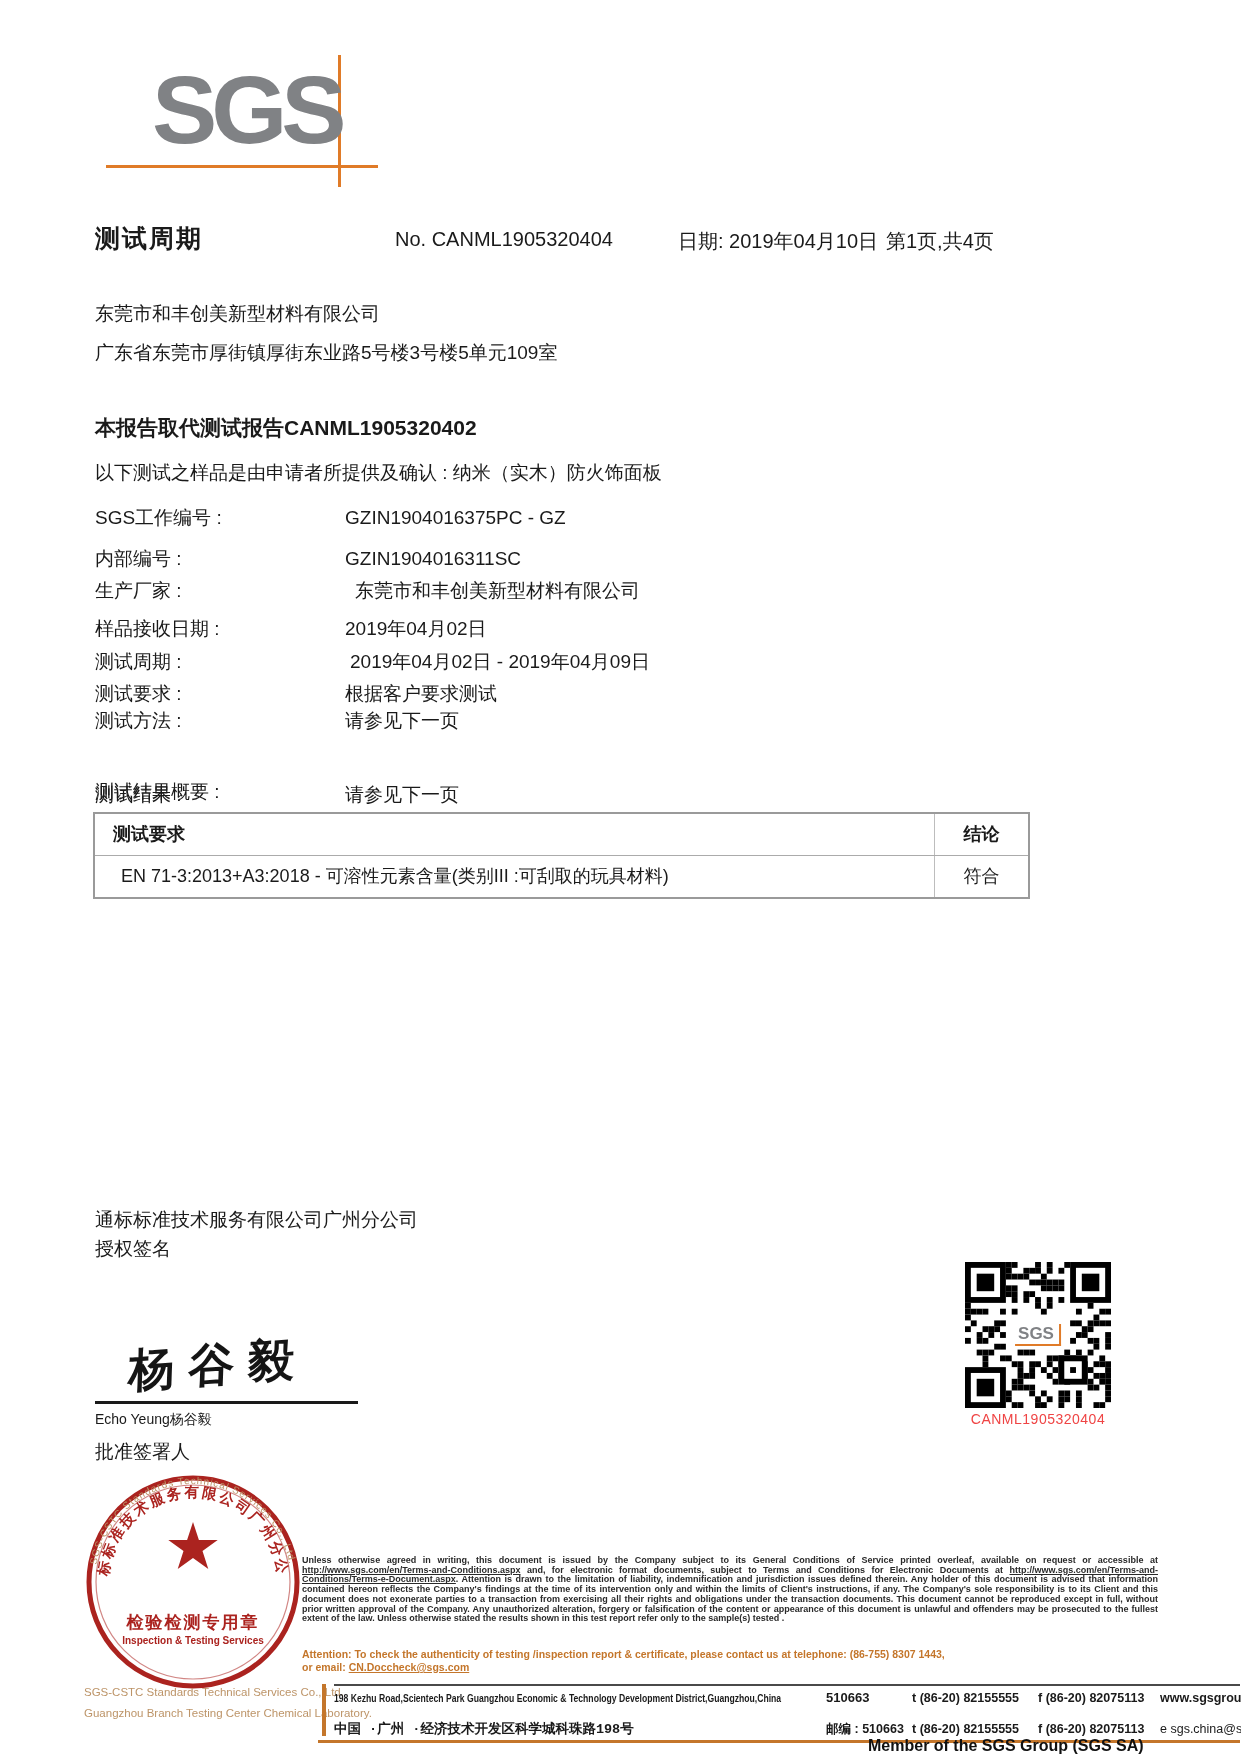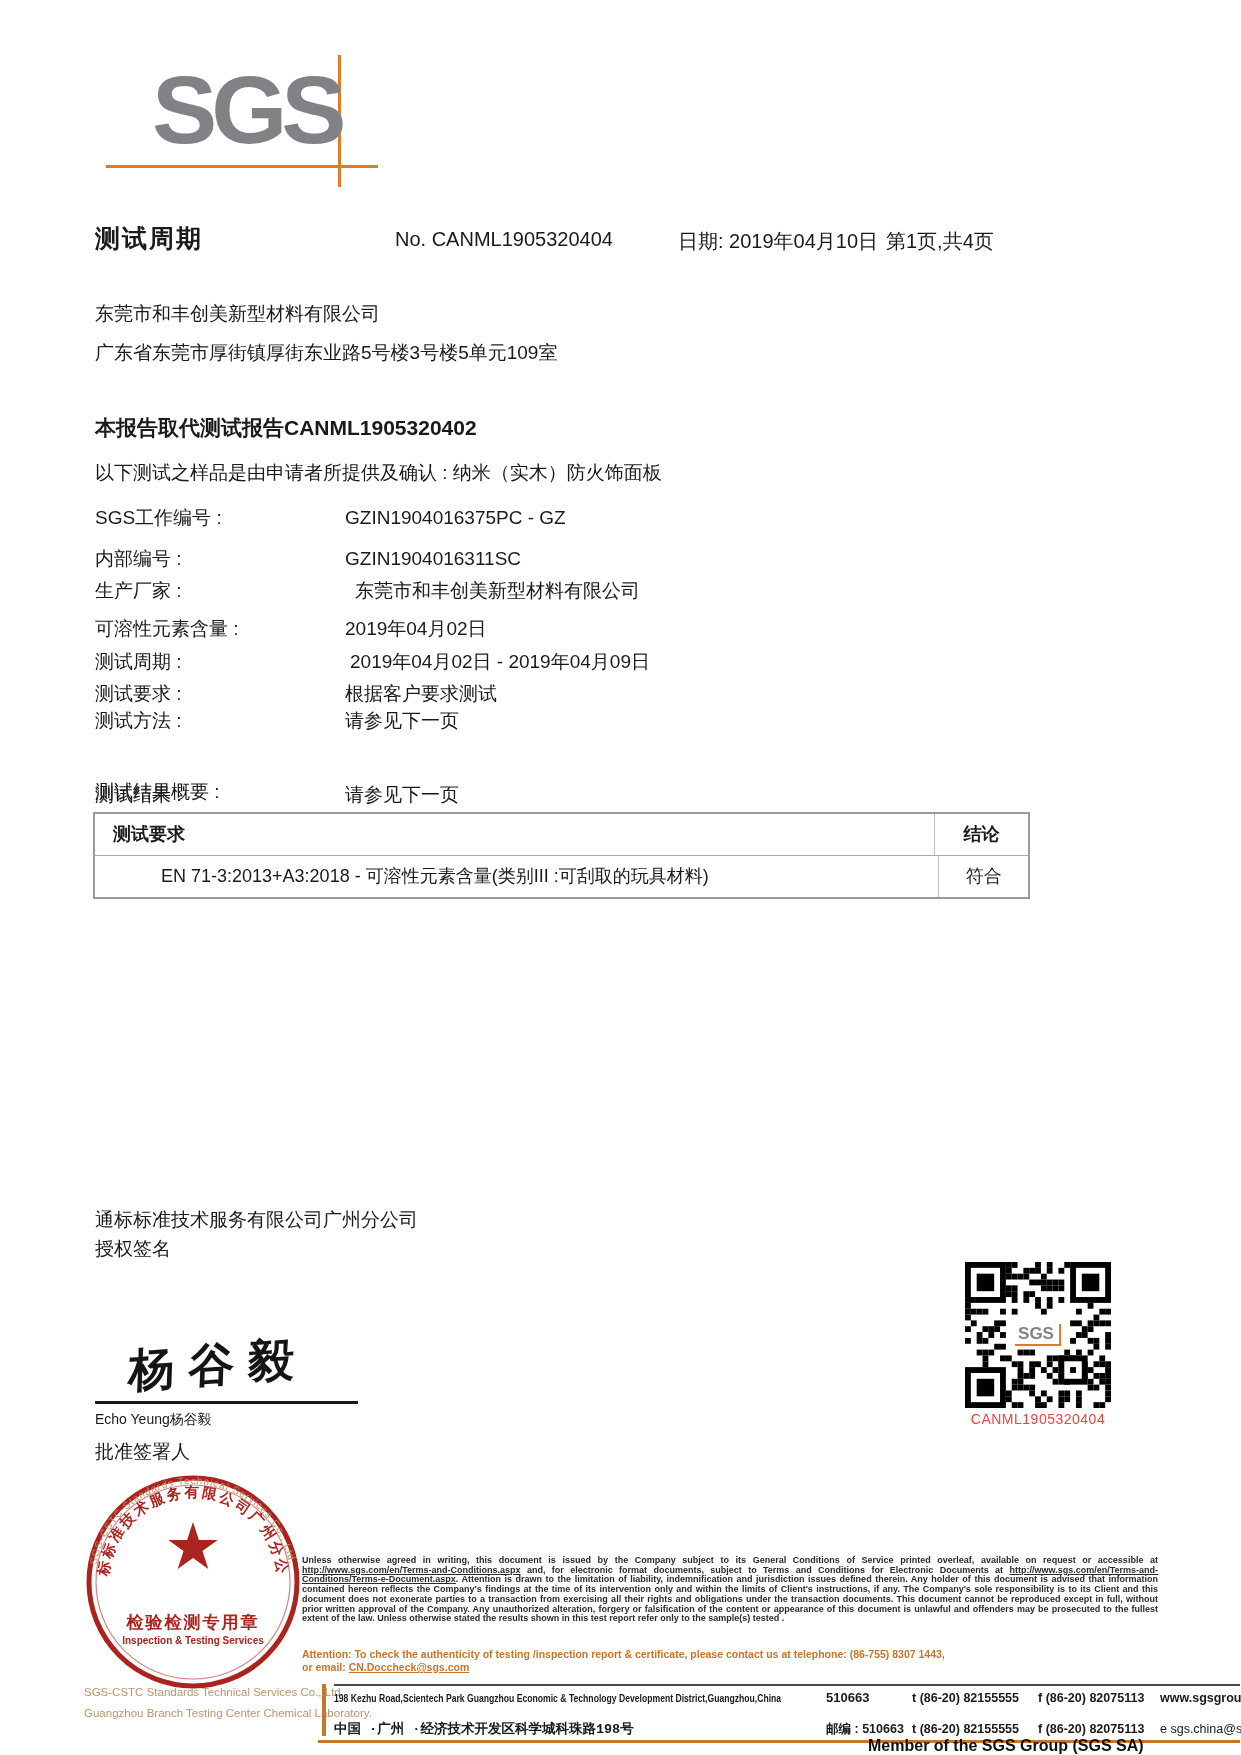--- a/index.html
+++ b/index.html
@@ -41,21 +41,21 @@
   .summary-heading { left:95px; top:779px; font-size:19px; }
 
   
   .tbl { left:93px; top:812px; width:937px; border:2px solid #9a9a9a; background:#fff; }
   .tbl-row { display:flex; }
   .tbl-row.head { border-bottom:1px solid #ababab; }
   .cell { font-size:18px; line-height:41px; height:41px; overflow:hidden; white-space:nowrap; }
   .c1 { width:842px; padding-left:18px; border-right:1px solid #bdbdbd; }
   .c2 { width:93px; text-align:center; }
   .tbl .head .cell { font-weight:bold; }
-  .tbl-row.data .c1 { padding-left:26px;margin-left:40px; }
+  .tbl-row.data .c1 { padding-left:26px; }
 
   
   .signoff-company { left:95px; top:1207px; font-size:19px; }
   .signoff-auth { left:95px; top:1236px; font-size:19px; }
   .sig-script { left:118px; top:1330px; width:280px; height:78px; }
   .sig-script svg { width:100%; height:100%; }
   .sig-line { left:95px; top:1401px; width:263px; height:3px; background:#1a1a1a; }
   .signer-name { left:95px; top:1411px; font-size:14px; }
   .signer-title { left:95px; top:1439px; font-size:19px; }
 
@@ -127,21 +127,21 @@
   <div class="field" style="top:505px">
     <span class="lab">SGS工作编号 :</span><span class="val">GZIN1904016375PC - GZ</span>
   </div>
   <div class="field" style="top:546px">
     <span class="lab">内部编号 :</span><span class="val">GZIN1904016311SC</span>
   </div>
   <div class="field" style="top:578px">
     <span class="lab">生产厂家 :</span><span class="val" style="padding-left:10px">东莞市和丰创美新型材料有限公司</span>
   </div>
   <div class="field" style="top:616px">
-    <span class="lab">可溶性元素含量 :</span><span class="val">2019年04月02日</span>
+    <span class="lab">样品接收日期 :</span><span class="val">2019年04月02日</span>
   </div>
   <div class="field" style="top:649px">
     <span class="lab">测试周期 :</span><span class="val" style="padding-left:5px">2019年04月02日 - 2019年04月09日</span>
   </div>
   <div class="field" style="top:681px">
     <span class="lab">测试要求 :</span><span class="val">根据客户要求测试</span>
   </div>
   <div class="field" style="top:708px">
     <span class="lab">测试方法 :</span><span class="val">请参见下一页</span>
   </div>

